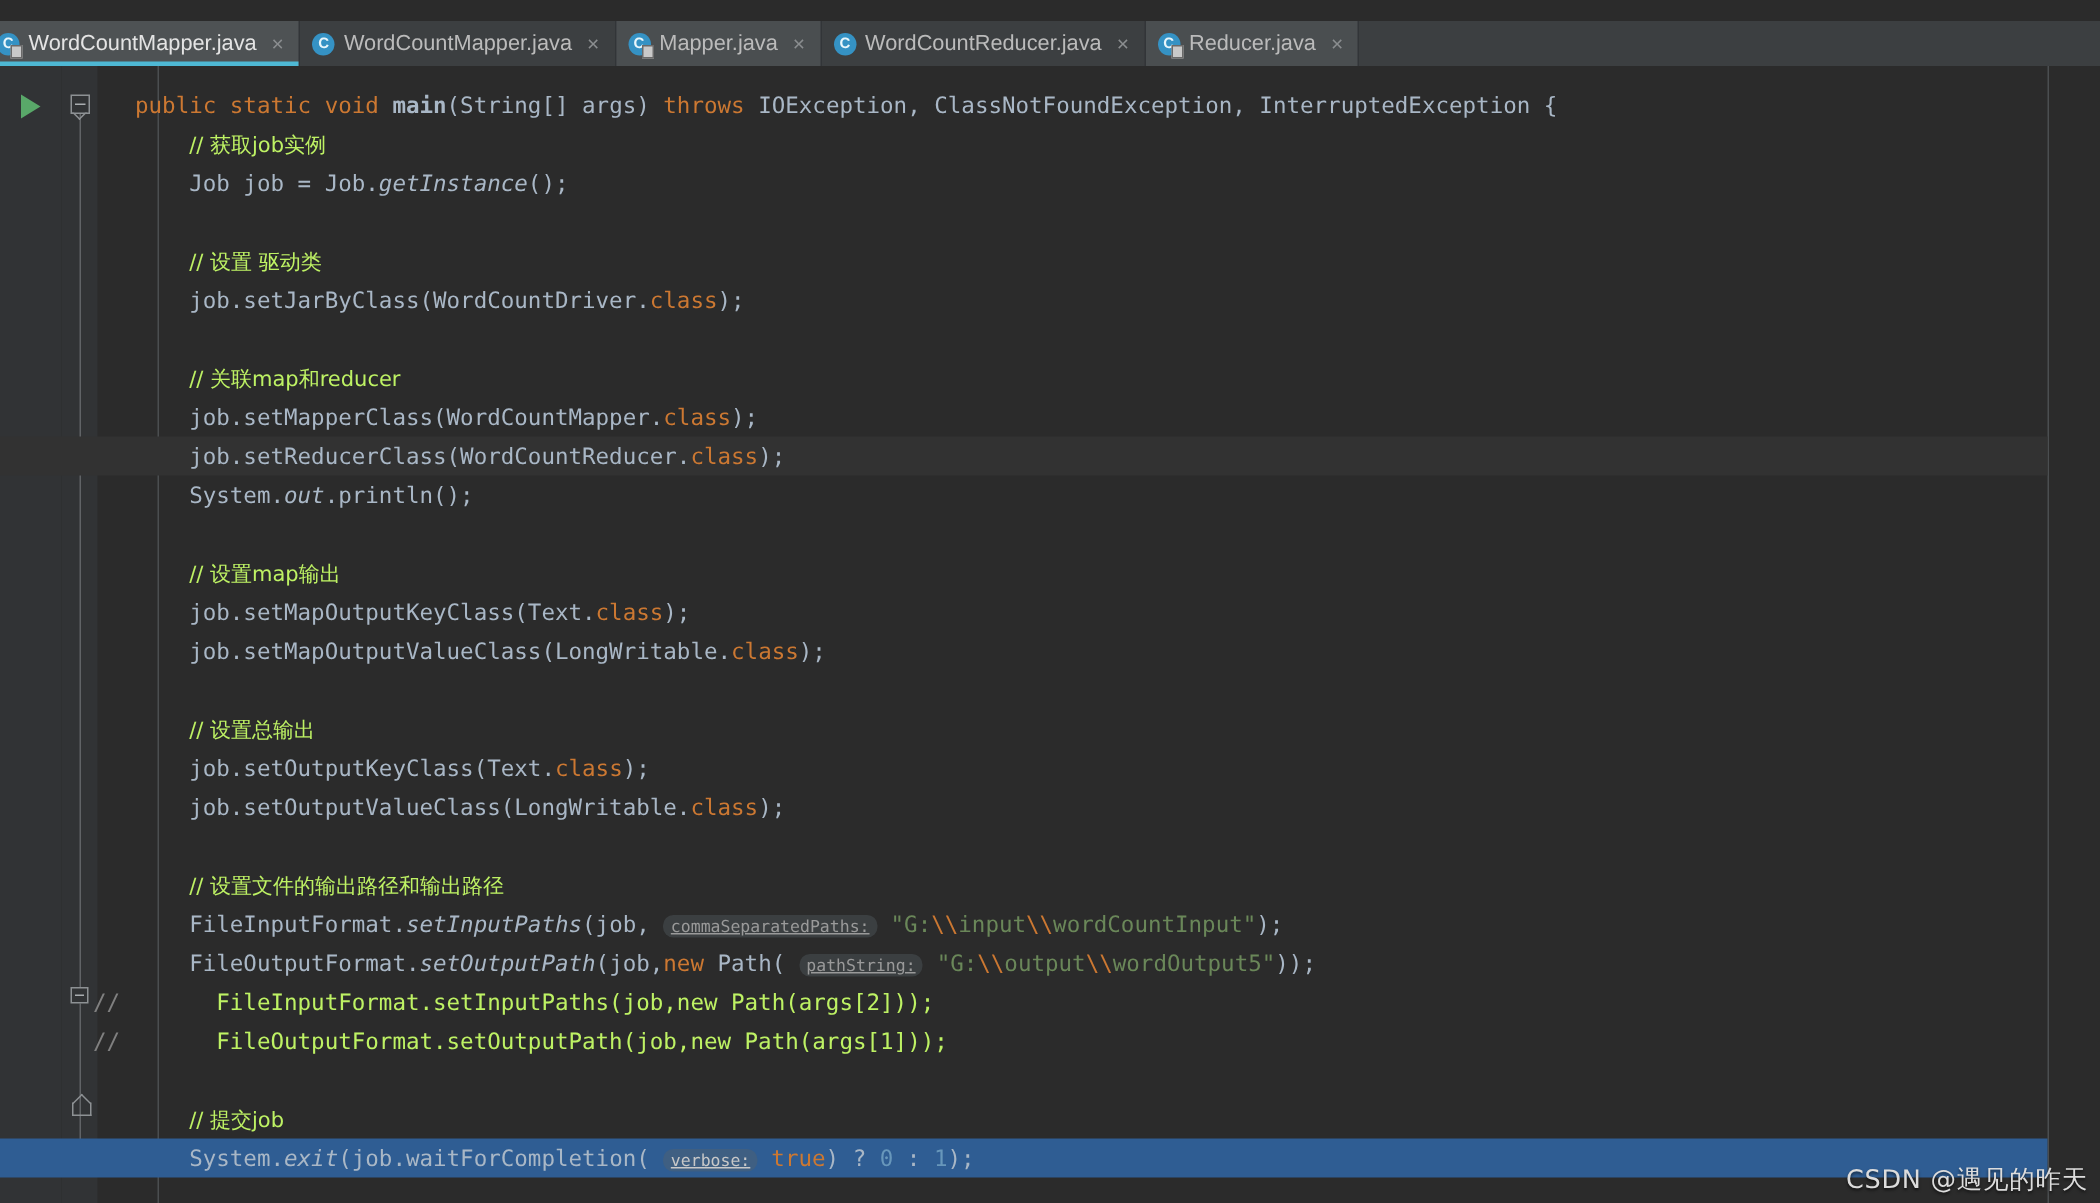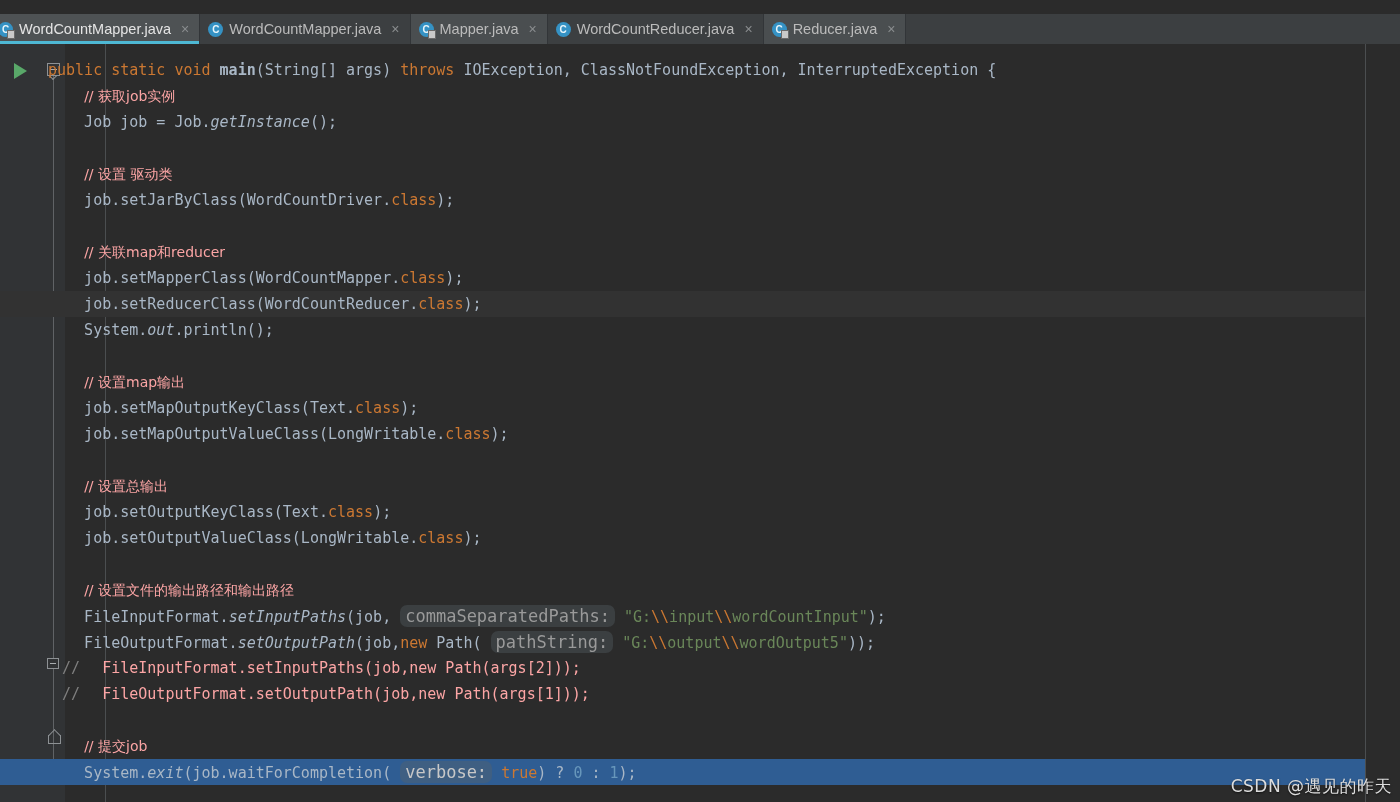--- a/index.html
+++ b/index.html
@@ -149,40 +149,40 @@
 
   
   .code {
     position: absolute; left: 0; top: 0; width: 1400px; height: 758px;
     font-family: "DejaVu Sans Mono", "Liberation Mono", monospace;
     font-size: 15px; line-height: 26px;
     white-space: pre;
   }
   .line {
     position: absolute; left: 0; width: 1365px; height: 26px;
-    padding-left: 48px;
+    padding-left: 90px;
     color: #a9b7c6;
   }
   .line.caret-line { background: #323232; }
   .line.selected { background: #2f5d93; }
   .line .gut-comment {
     position: absolute; left: 62px; color: #808080;
   }
 
   .kw   { color: #cc7832; }
   .str  { color: #6a8759; }
   .esc  { color: #cc7832; }
   .num  { color: #6897bb; }
-  .cmt  { color: #fca5a5; }
+  .cmt  { color: #bef264; }
   .stat { color: #a9b7c6; font-style: italic; }
   .mth  { color: #a9b7c6; font-style: italic; }
   .bold-main { color: #a9b7c6; font-weight: bold; }
   .hint {
     color: #9a9a9a; background: #3b3f41; border-radius: 7px;
-    padding: 1px 5px 1px 5px; font-size: 17px;
+    padding: 1px 5px 1px 5px; font-size: 11px; text-decoration: underline;
   }
   .line.selected .hint { color: #c8c8c8; background: #3f5f82; }
   .cn { font-family: "DejaVu Sans", sans-serif; font-size: 14px; }
 
   
   .watermark {
     position: absolute; right: 8px; bottom: 4px;
     font-family: "DejaVu Sans", sans-serif;
     font-size: 17px; color: #dcdcdc; letter-spacing: .5px;
     text-shadow: 0 1px 2px rgba(0,0,0,.6);

